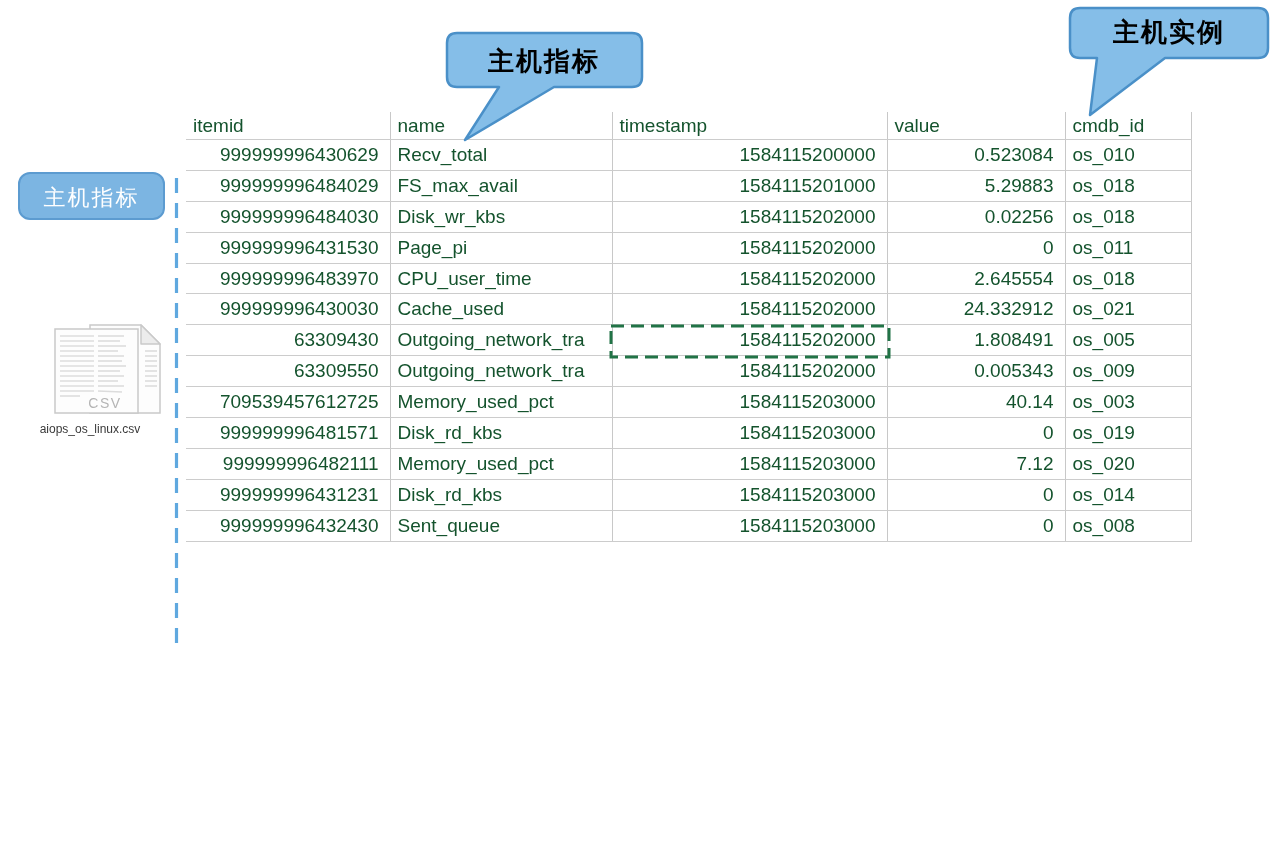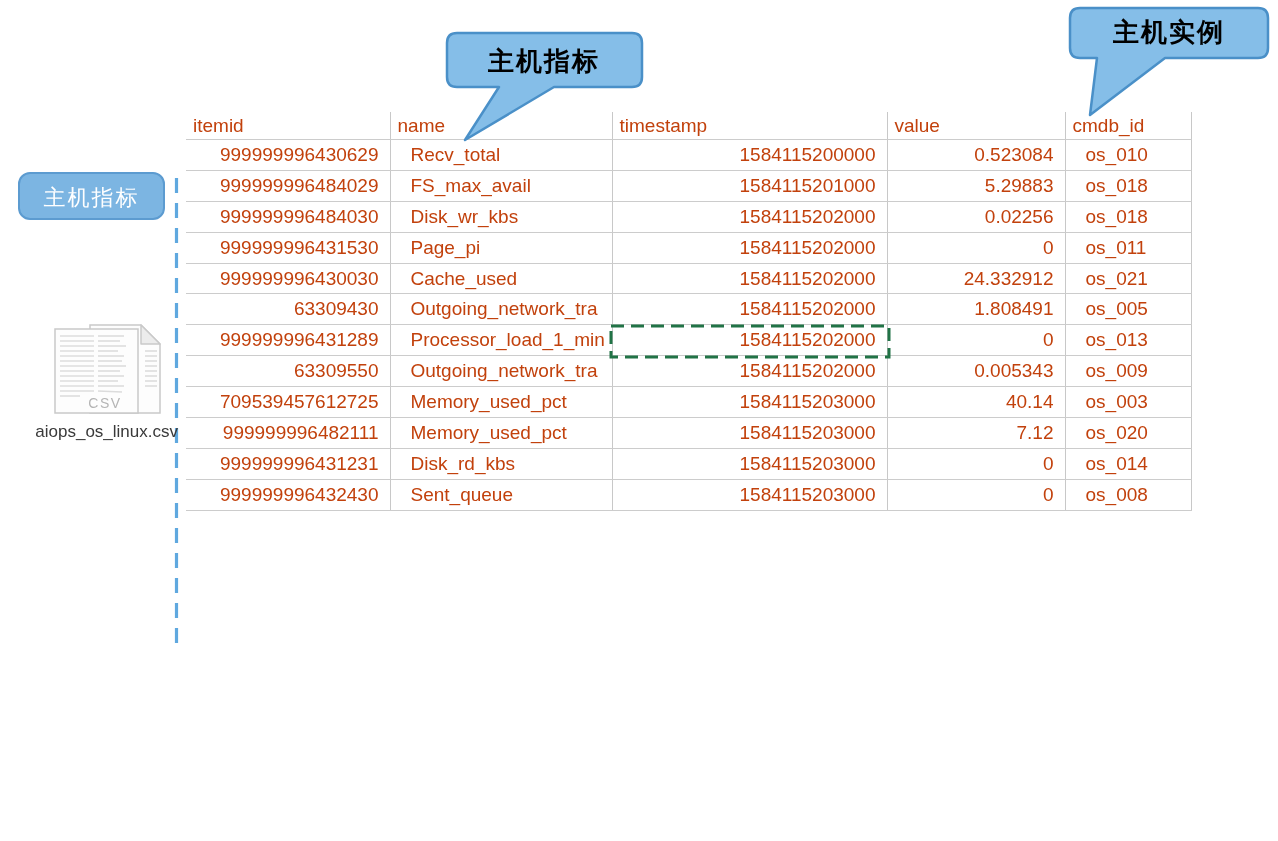--- a/index.html
+++ b/index.html
@@ -9,49 +9,49 @@
     font-family: "Liberation Sans", "DejaVu Sans", sans-serif;
     -webkit-font-smoothing: antialiased;
   }
   .abs { position: absolute; }
 
   
   table.grid {
     position: absolute; left: 186px; top: 112px;
     border-collapse: collapse; table-layout: fixed;
     width: 1005px;
-    font-size: 19px; color: #c2410c;
+    font-size: 19px; color: #14532d;
   }
   table.grid th, table.grid td {
     border-right: 1px solid #c8c8c8;
     border-bottom: 1px solid #cccccc;
     white-space: nowrap; overflow: hidden;
     font-weight: normal; padding: 0;
   }
   table.grid th { height: 27px; text-align: left; padding-left: 7px; }
   table.grid td { height: 29.9px; }
   table.grid td:nth-child(1), table.grid td:nth-child(3), table.grid td:nth-child(4) {
     text-align: right; padding-right: 11px;
   }
   table.grid td:nth-child(2), table.grid td:nth-child(5) {
-    text-align: left; padding-left: 20px;
+    text-align: left; padding-left: 7px;
   }
 
   
   .side-label {
     left: 18px; top: 172px; width: 147px; height: 48px;
     background: #7cb5e2; border: 2px solid #5c9bd0; border-radius: 12px;
     color: #ffffff; font-size: 22px; line-height: 48px; text-align: center;
     box-sizing: border-box; letter-spacing: 2px;
   }
 
   
   .file-name {
-    left: 2px; top: 422px; width: 176px; text-align: right;
-    font-size: 17px; color: #3a3a3a;
+    left: 2px; top: 422px; width: 176px; text-align: center;
+    font-size: 12px; color: #3a3a3a;
   }
 
   .callout-text {
     font-size: 26px; font-weight: bold; fill: #000000; letter-spacing: 2px;
   }
 </style>
 </head>
 <body>
 
 <div class="abs" style="left:0;top:0;width:1278px;height:841px;">
@@ -106,65 +106,72 @@
 
         <tr>
           <td>999999996431530</td>
           <td>Page_pi</td>
           <td>1584115202000</td>
           <td>0</td>
           <td>os_011</td>
         </tr>
 
 
+        <tr>
+          <td>999999996483970</td>
+          <td>CPU_user_time</td>
+          <td>1584115202000</td>
+          <td>2.645554</td>
+          <td>os_018</td>
+        </tr>
 
         <tr>
           <td>999999996430030</td>
           <td>Cache_used</td>
           <td>1584115202000</td>
           <td>24.332912</td>
           <td>os_021</td>
         </tr>
 
 
         <tr>
           <td>63309430</td>
           <td>Outgoing_network_tra</td>
           <td>1584115202000</td>
           <td>1.808491</td>
           <td>os_005</td>
         </tr>
 
 
-        <tr>
-          <td>999999996431289</td>
-          <td>Processor_load_1_min</td>
-          <td>1584115202000</td>
-          <td>0</td>
-          <td>os_013</td>
-        </tr>
 
 
         <tr>
           <td>63309550</td>
           <td>Outgoing_network_tra</td>
           <td>1584115202000</td>
           <td>0.005343</td>
           <td>os_009</td>
         </tr>
 
 
         <tr>
           <td>709539457612725</td>
           <td>Memory_used_pct</td>
           <td>1584115203000</td>
           <td>40.14</td>
           <td>os_003</td>
         </tr>
 
+        <tr>
+          <td>999999996481571</td>
+          <td>Disk_rd_kbs</td>
+          <td>1584115203000</td>
+          <td>0</td>
+          <td>os_019</td>
+        </tr>
 
 
 
         <tr>
           <td>999999996482111</td>
           <td>Memory_used_pct</td>
           <td>1584115203000</td>
           <td>7.12</td>
           <td>os_020</td>
         </tr>

